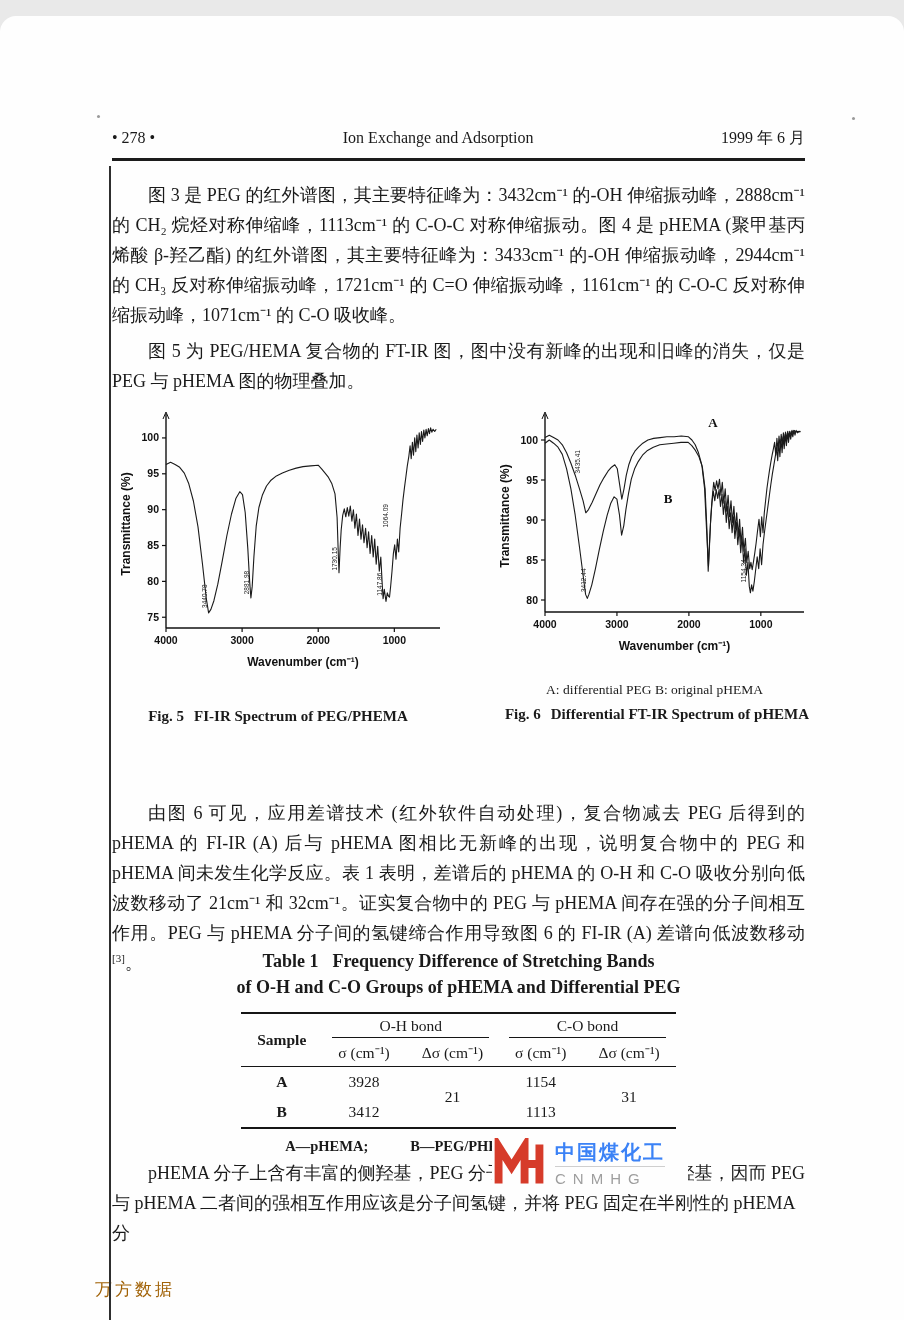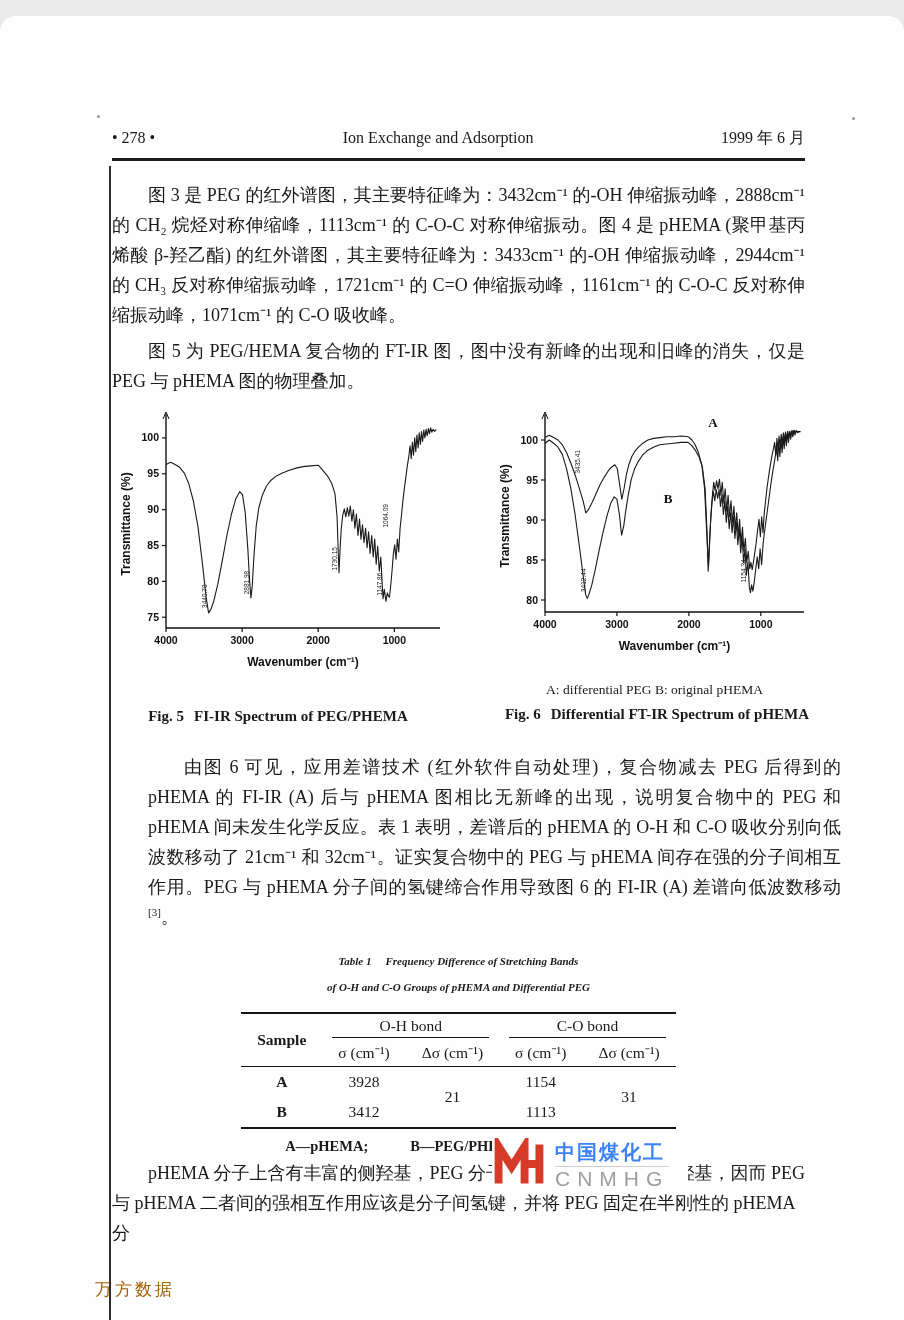--- a/index.html
+++ b/index.html
@@ -8,39 +8,39 @@
   
   .hdr{position:absolute;left:112px;top:112px;width:693px;display:flex;
        justify-content:space-between;align-items:baseline;font-size:16px;
        padding-bottom:9px;border-bottom:3px solid #1c1c1c;}
   .hdr .mid{font-size:16px;}
   
   .para{position:absolute;left:112px;width:693px;font-size:18px;line-height:30px;
         text-align:justify;text-indent:2em;}
   #p1{top:164px;}
   #p2{top:320px;}
-  #p3{top:736px;padding-left:36px;}
+  #p3{top:782px;}
   sup{font-size:11px;line-height:0;}
   
   .figs{position:absolute;left:112px;top:390px;width:693px;height:336px;}
   .figs svg{position:absolute;background:#fefefe;}
   #chart-fig5{left:6px;top:0;}
   #chart-fig6{left:385px;top:0;}
   .tick{font:bold 10.5px "Liberation Sans",sans-serif;fill:#111;}
   .axlab{font:bold 12px "Liberation Sans",sans-serif;fill:#111;}
   .plab{font:6.5px "Liberation Sans",sans-serif;fill:#222;}
   .slab{font:bold 13px "Liberation Serif",serif;fill:#111;}
   .figcap{position:absolute;text-align:center;font-size:15px;font-weight:bold;}
   #cap5{left:16px;top:302px;width:300px;}
   #note6{left:385px;top:276px;width:315px;text-align:center;font-size:13.5px;font-weight:normal;}
   #cap6{left:385px;top:300px;width:320px;}
   .figcap .lbl{margin-right:10px;}
   
   .table-block{position:absolute;left:112px;top:932px;width:693px;text-align:center;}
-  .tbl-title{font-size:11px;font-weight:bold;line-height:26px;font-style:italic;}
+  .tbl-title{font-size:18px;font-weight:bold;line-height:26px;}
   .tbl-title .lbl{margin-right:14px;}
   table{margin:12px auto 0;border-collapse:collapse;border-top:2.4px solid #151515;
         border-bottom:2.4px solid #151515;font-size:15.5px;}
   th,td{padding:4px 16px;font-weight:normal;text-align:center;}
   th.sample{vertical-align:middle;font-weight:bold;border-bottom:1.8px solid #151515;}
   th.group{position:relative;padding:3px 10px;}
   th.group::after{content:"";position:absolute;left:10px;right:10px;bottom:0;
         border-bottom:1.4px solid #151515;}
   tr.sub th{border-bottom:1.8px solid #151515;padding:3px 16px;}
   td.samp{font-weight:bold;}
@@ -52,21 +52,21 @@
   #p4{position:absolute;left:112px;top:1142px;width:693px;font-size:18px;line-height:30px;}
   #p4 .l1{position:relative;height:30px;white-space:nowrap;overflow:hidden;}
   #p4 .l1 .seg-a{margin-left:36px;}
   #p4 .l1 .seg-b{position:absolute;right:0;top:0;}
   
   .wm{position:absolute;left:492px;top:1118px;width:196px;height:60px;background:#fefefe;
       display:flex;align-items:center;gap:9px;z-index:5;}
   .wm-text{display:flex;flex-direction:column;}
   .wm-brand{font-family:"Liberation Sans",sans-serif;font-size:20px;font-weight:bold;
       color:#3b82f6;letter-spacing:2px;line-height:24px;}
-  .wm-code{font-family:"Liberation Sans",sans-serif;font-size:21px;color:#9e9e9e;
+  .wm-code{font-family:"Liberation Sans",sans-serif;font-size:15px;color:#9e9e9e;
       letter-spacing:7px;border-top:1px solid #cfcfcf;padding-top:3px;margin-top:2px;line-height:18px;}
   
   .wanfang{position:absolute;left:95px;top:1262px;font-family:"Liberation Sans",sans-serif;
       font-size:17px;color:#a16207;letter-spacing:3px;}
   
   .edge-left{position:absolute;left:109px;top:150px;width:2px;height:1162px;background:#2e2e2e;}
   .edge-bottom{position:absolute;left:110px;top:1310px;width:794px;height:3px;background:#3a3a3a;}
   .speck{position:absolute;width:3px;height:3px;border-radius:50%;background:#9a9a9a;}
 </style>
 </head>

